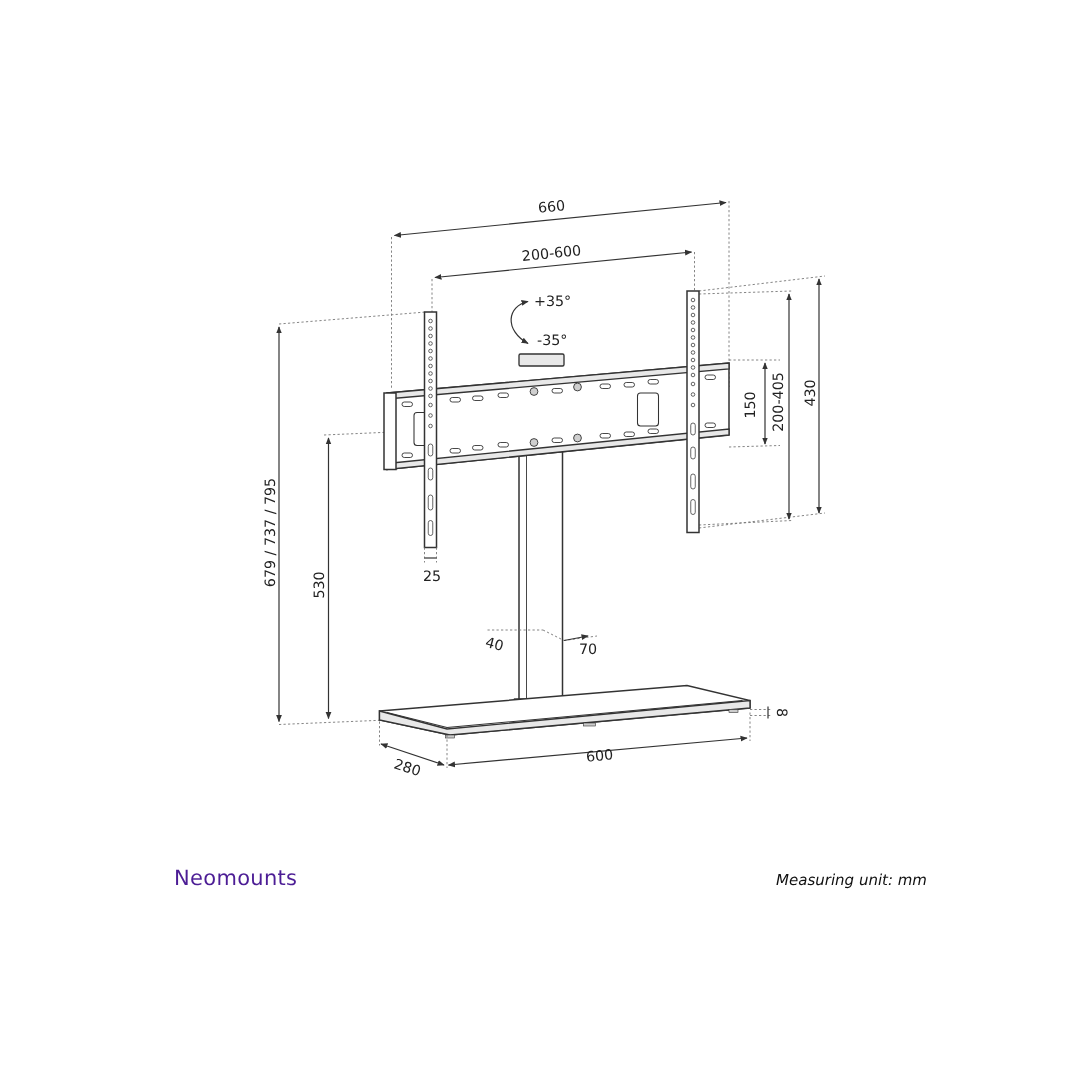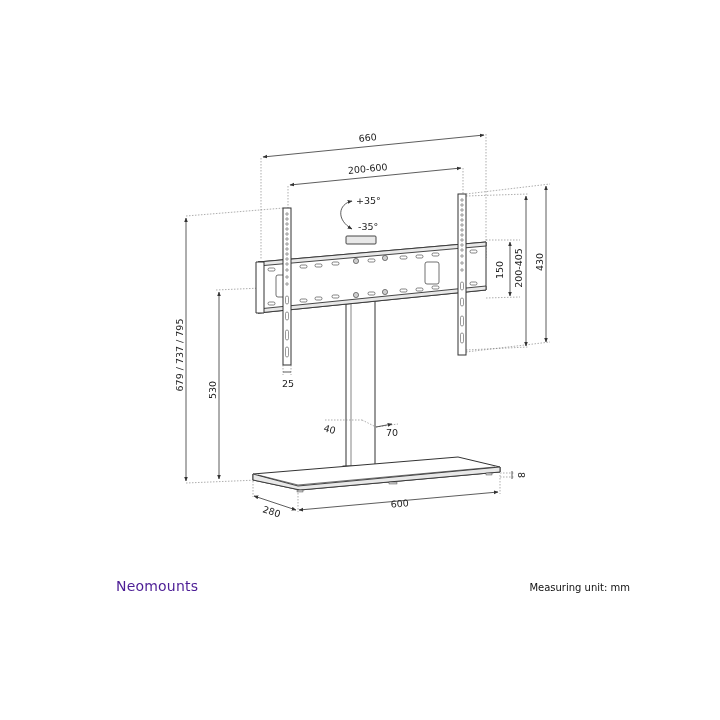--- a/index.html
+++ b/index.html
@@ -1,20 +1,20 @@
 <!DOCTYPE html>
 <html><head>
   <meta charset="utf-8">
   <style>
     html, body { margin: 0; padding: 0; background: #ffffff; }
     body { width: 720px; height: 720px; position: relative; overflow: hidden; font-family: "Liberation Sans", "DejaVu Sans", sans-serif; }
     #drawing { position: absolute; left: 0; top: 0; width: 720px; height: 720px; }
     .dim-text { font-family: "DejaVu Sans", sans-serif; font-size: 9.5px; fill: #222; }
     .brand { position: absolute; left: 96px; top: 578px; font-family: "DejaVu Sans", sans-serif; font-size: 14px; color: #4c1d95; letter-spacing: 0.2px; margin-left: 20px; }
-    .unit { position: absolute; right: 90px; top: 582px; font-family: "DejaVu Sans", sans-serif; font-size: 10px; color: #111; }
+    .unit { position: absolute; right: 102px; top: 582px; font-family: "DejaVu Sans", sans-serif; font-size: 10px; color: #111; font-style: italic; }
     .dim { stroke: #333; stroke-width: 0.8; fill: none; }
     .ext { stroke: #777; stroke-width: 0.6; stroke-dasharray: 1.5 1.5; fill: none; }
     .part { stroke: #333; stroke-width: 1; fill: #fff; }
     .part-grey { stroke: #333; stroke-width: 0.9; fill: #e8e8e8; }
     .hole { stroke: #333; stroke-width: 0.7; fill: #fff; }
   </style>
 </head>
 <body>
 
 <svg id="drawing" viewBox="0 0 720 720" xmlns="http://www.w3.org/2000/svg">

